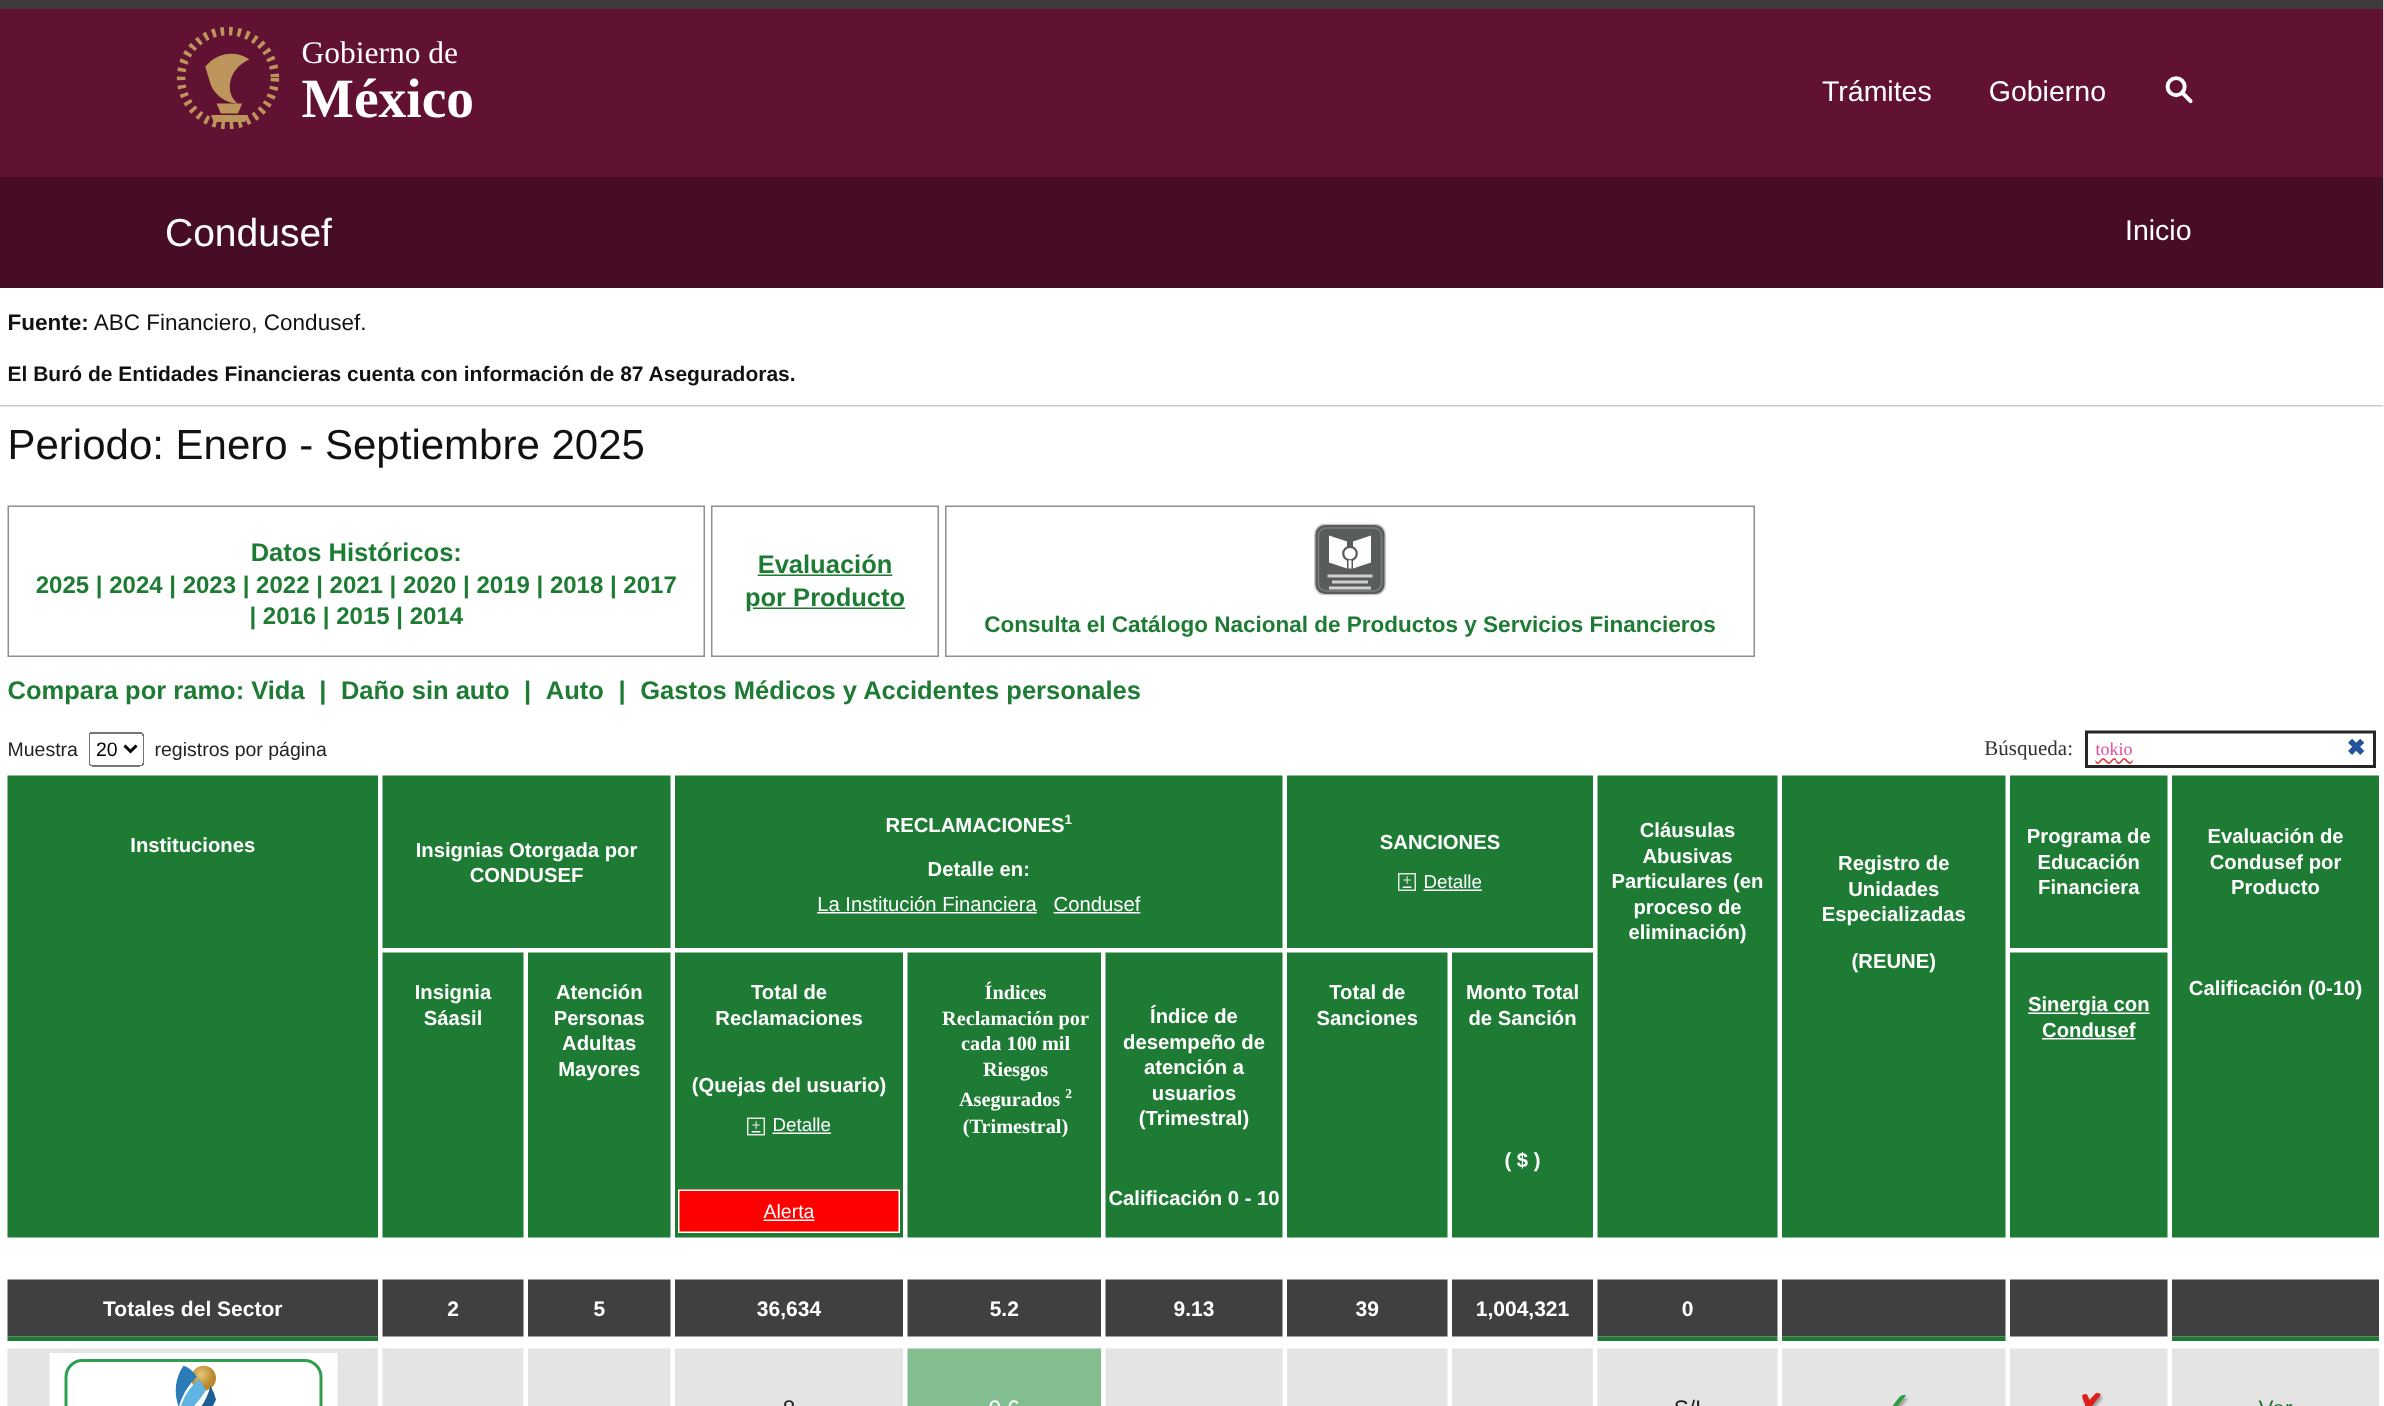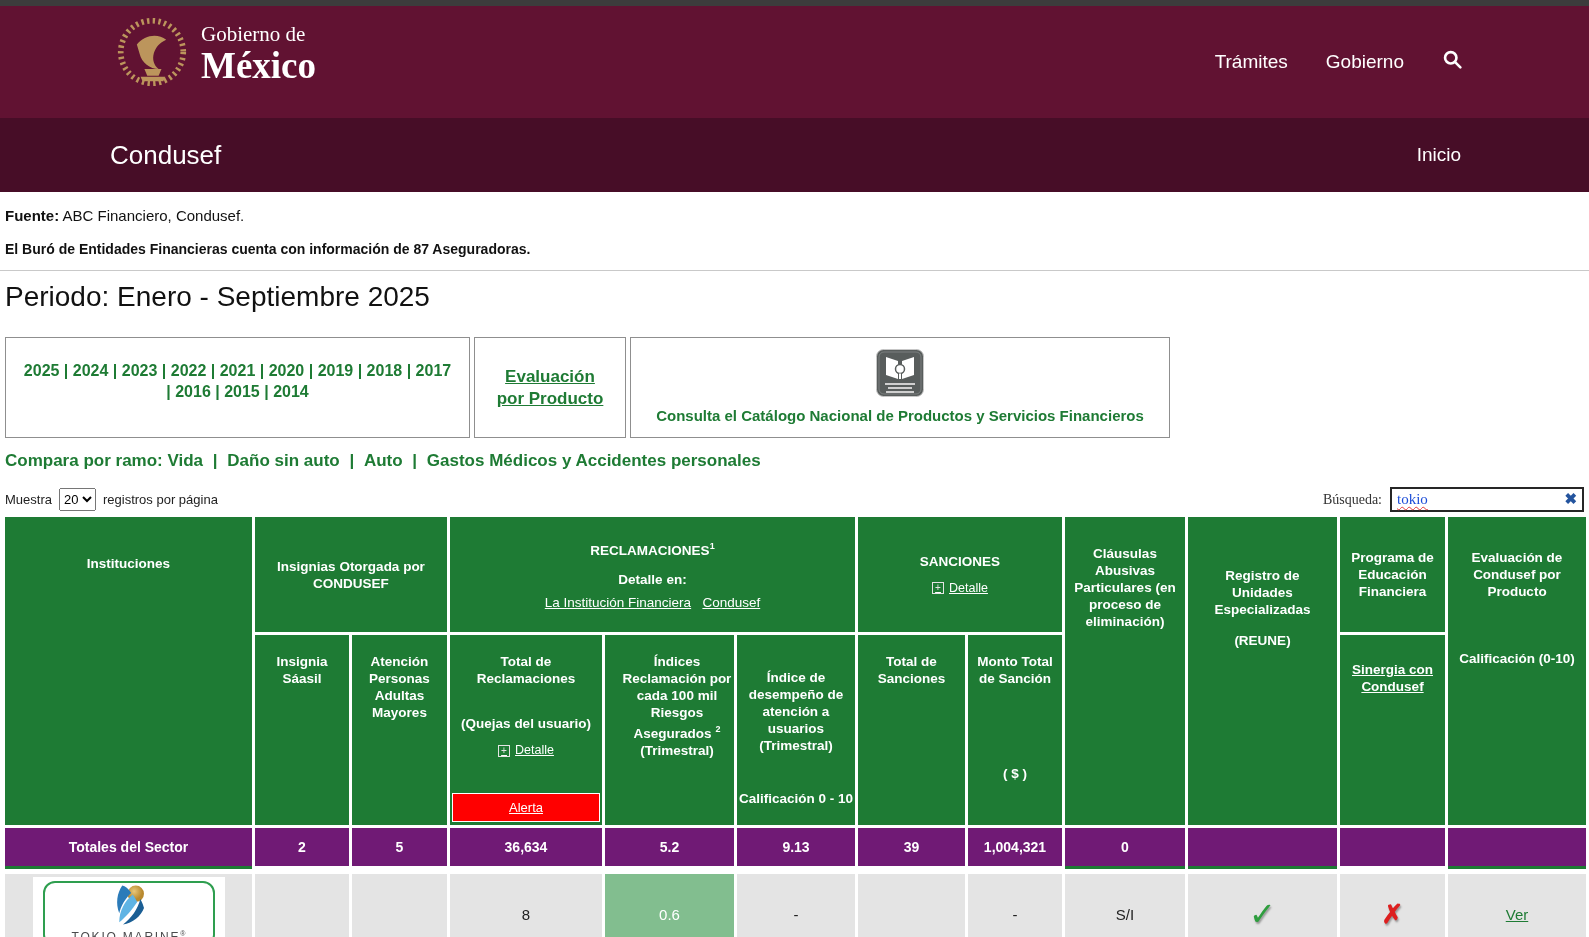--- a/index.html
+++ b/index.html
@@ -40,21 +40,21 @@
   .box-cat a { color:#1E7B34; font-size:15px; font-weight:700; line-height:20px; }
 
   
   .compara { margin-top:13px; font-size:17px; font-weight:700; color:#1E7B34; }
   .compara a { color:#1E7B34; }
   .compara .list-sep { padding:0 5px; }
   .controls { margin-top:16px; display:flex; align-items:center; font-size:13px; color:#222; }
   .controls select { margin:0 7px; height:23px; font-size:13px; }
   .controls-right { margin-left:auto; display:flex; align-items:center; font-size:14px; color:#333;font-family:Liberation Serif, serif; }
   .searchbox { margin-left:8px; width:194px; height:25px; border:2px solid #262626; background:#fff; display:flex; align-items:center; padding:0 5px; }
-  .searchbox .q { font-size:15px; color:#1d4ed8; text-decoration:underline wavy #E03A3A 1px; text-underline-offset:2px; }
+  .searchbox .q { font-size:12px; color:#ec4899; text-decoration:underline wavy #E03A3A 1px; text-underline-offset:2px; }
   .searchbox .x { margin-left:auto; color:#24549E; font-weight:700; font-size:15px; line-height:1; text-decoration:none; }
 
   
   .bef { margin-top:5px; --g:#1E7B34; }
   .grid { display:grid; grid-template-columns:247px 94px 95px 152px 129px 118px 107px 94px 120px 149px 105px 138px; column-gap:3px; }
   .thead { grid-template-rows:115px 190px; row-gap:3px; }
   .th { background:var(--g); color:#fff; font-weight:700; font-size:13.5px; line-height:17px; text-align:center;
         display:flex; flex-direction:column; align-items:center; }
   .th a { color:#fff; font-weight:400; text-decoration:underline; }
   .th sup { font-size:9px; }
@@ -64,39 +64,39 @@
   .g-rec { grid-area:1/4/2/7; }
   .g-san { grid-area:1/7/2/9; }
   .c9  { grid-area:1/9/3/10; padding-top:28px; }
   .c10 { grid-area:1/10/3/11; padding-top:50px; }
   .c11a { grid-area:1/11/2/12; justify-content:center; }
   .c11b { grid-area:2/11/3/12; padding-top:26px; }
   .c12 { grid-area:1/12/3/13; padding-top:32px; }
   .s2 { grid-area:2/2/3/3; padding-top:18px; }
   .s3 { grid-area:2/3/3/4; padding-top:18px; }
   .s4 { grid-area:2/4/3/5; padding-top:18px; }
-  .s5 { grid-area:2/5/3/6; padding-top:18px; padding-left:17px; padding-right:2px; }
+  .s5 { grid-area:2/5/3/6; padding-top:18px; padding-left:17px; padding-right:2px;font-family:Liberation Serif, serif; }
   .s6 { grid-area:2/6/3/7; padding-top:34px; }
   .s7 { grid-area:2/7/3/8; padding-top:18px; }
   .s8 { grid-area:2/8/3/9; padding-top:18px; }
   .mt6 { margin-top:6px; } .mt12 { margin-top:12px; }
   .reune-sub { margin-top:14px; }
   .calif12 { margin-top:50px; }
   .calif6 { margin-top:36px; }
   .dollar { margin-top:78px; }
   .detalle { margin-top:10px; font-weight:400; font-size:12.5px; color:#E4E4E4; display:flex; flex-direction:row; align-items:center; gap:5px; text-decoration:none; }
   .plusbox { display:inline-flex; width:12px; height:12px; border:1px solid #E4E4E4; align-items:center; justify-content:center; font-size:10px; line-height:1; color:#E4E4E4; }
   .quejas { margin-top:28px; }
   .alerta { margin-top:auto; margin-bottom:3px; align-self:stretch; margin-left:2px; margin-right:2px;
             background:#FF0000; border:1px solid #fff; color:#fff; font-size:13px; font-weight:700;
             text-decoration:underline; padding:5px 0; text-align:center; }
 
   .totals { margin-top:3px; }
-  .td-tot { background:#701a75; color:#fff; font-weight:700; font-size:14px; height:38px;
-            display:flex; align-items:center; justify-content:center; }
+  .td-tot { background:#404040; color:#fff; font-weight:700; font-size:14px; height:38px;
+            display:flex; align-items:center; justify-content:center;margin-top:25px; }
   .spacer { height:8px; margin-top:0; }
   .spacer div { height:8px; }
   .spacer .u { border-top:3px solid var(--g); }
 
   .drow .td { background:#E4E4E4; height:80px; display:flex; align-items:center; justify-content:center; font-size:15px; color:#222; }
   .td.hl { background:#82BE8F; color:#fff; }
   .check { color:#2E9E3E; font-size:32px; text-shadow:1px 2px 2px rgba(0,0,0,.35); }
   .cross { color:#DD1F1F; font-size:26px; font-weight:700; text-shadow:1px 2px 2px rgba(0,0,0,.35); }
   .ver { color:#1E7B34; font-weight:400; font-size:15px; text-decoration:underline; }
 
@@ -147,20 +147,21 @@
 <div class="content">
   <div class="fuente">
     <span class="lbl">Fuente:</span><span> ABC Financiero, Condusef.</span>
   </div>
   <div class="notice">El Buró de Entidades Financieras cuenta con información de 87 Aseguradoras.</div>
   <hr class="sep">
   <div class="period">Periodo: Enero - Septiembre 2025</div>
 
   <div class="boxes">
     <div class="box box-hist">
+      <div class="t">Datos Históricos:</div>
       <div class="years"><a>2025</a><span class="list-sep"> | </span><a>2024</a><span class="list-sep"> | </span><a>2023</a><span class="list-sep"> | </span><a>2022</a><span class="list-sep"> | </span><a>2021</a><span class="list-sep"> | </span><a>2020</a><span class="list-sep"> | </span><a>2019</a><span class="list-sep"> | </span><a>2018</a><span class="list-sep"> | </span><a>2017</a><span class="list-sep"> | </span><a>2016</a><span class="list-sep"> | </span><a>2015</a><span class="list-sep"> | </span><a>2014</a></div>
     </div>
     <div class="box box-eval">
       <a>Evaluación por Producto</a>
     </div>
     <div class="box box-cat">
       <span>
         <svg width="48" height="48" viewBox="0 0 48 48">
           <rect x="0.5" y="0.5" width="47" height="47" rx="7" fill="#585D5C" stroke="#C7C7C7"></rect>
           <rect x="3" y="3" width="42" height="42" rx="5" fill="none" stroke="#7a7f7e"></rect>

